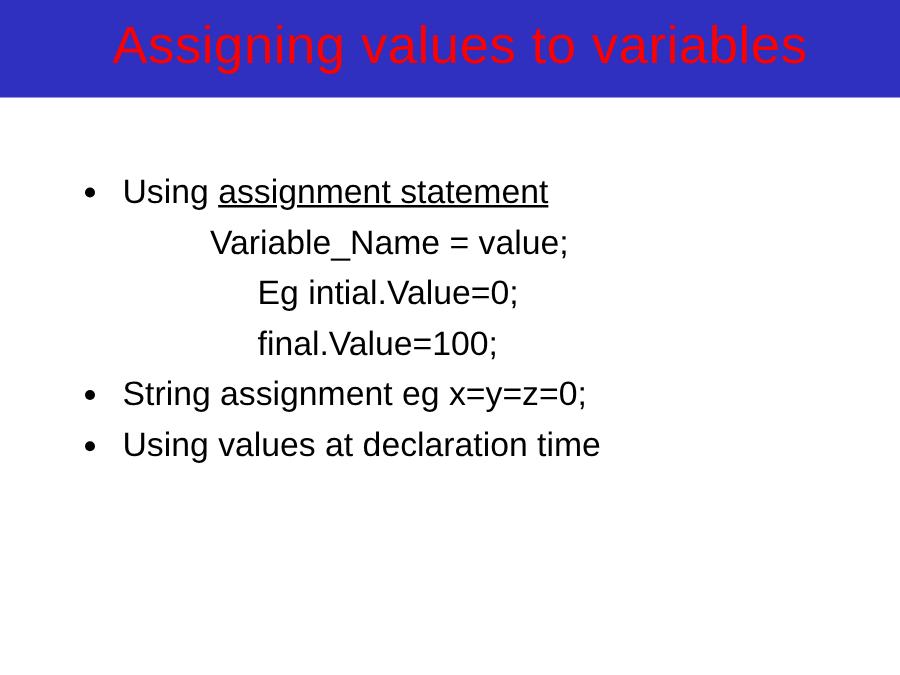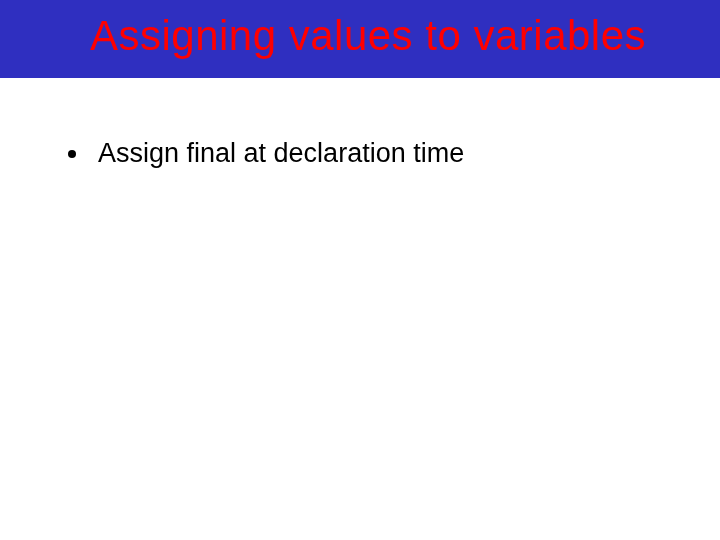--- a/index.html
+++ b/index.html
@@ -72,24 +72,39 @@
 <body>
 
 <div class="slide">
 
   <div class="title-band">
     <span class="title-text">Assigning values to variables</span>
   </div>
 
   <div class="body">
 
-
+    <div class="bullet-row">
+      <div class="bullet-dot"></div>
+      <div class="bullet-content">
+        <span>Using </span><span class="under">assignment statement</span>
+        <div class="indent1">Variable_Name = value;</div>
+        <div class="indent2">Eg intial.Value=0;</div>
+        <div class="indent2">final.Value=100;</div>
+      </div>
+    </div>
 
     <div class="bullet-row">
       <div class="bullet-dot"></div>
       <div class="bullet-content">
-        <span>Assign final at declaration time</span>
+        <span>String assignment   eg  x=y=z=0;</span>
+      </div>
+    </div>
+
+    <div class="bullet-row">
+      <div class="bullet-dot"></div>
+      <div class="bullet-content">
+        <span>Using values at declaration time</span>
       </div>
     </div>
 
   </div>
 
 </div>
 
 </body></html>

